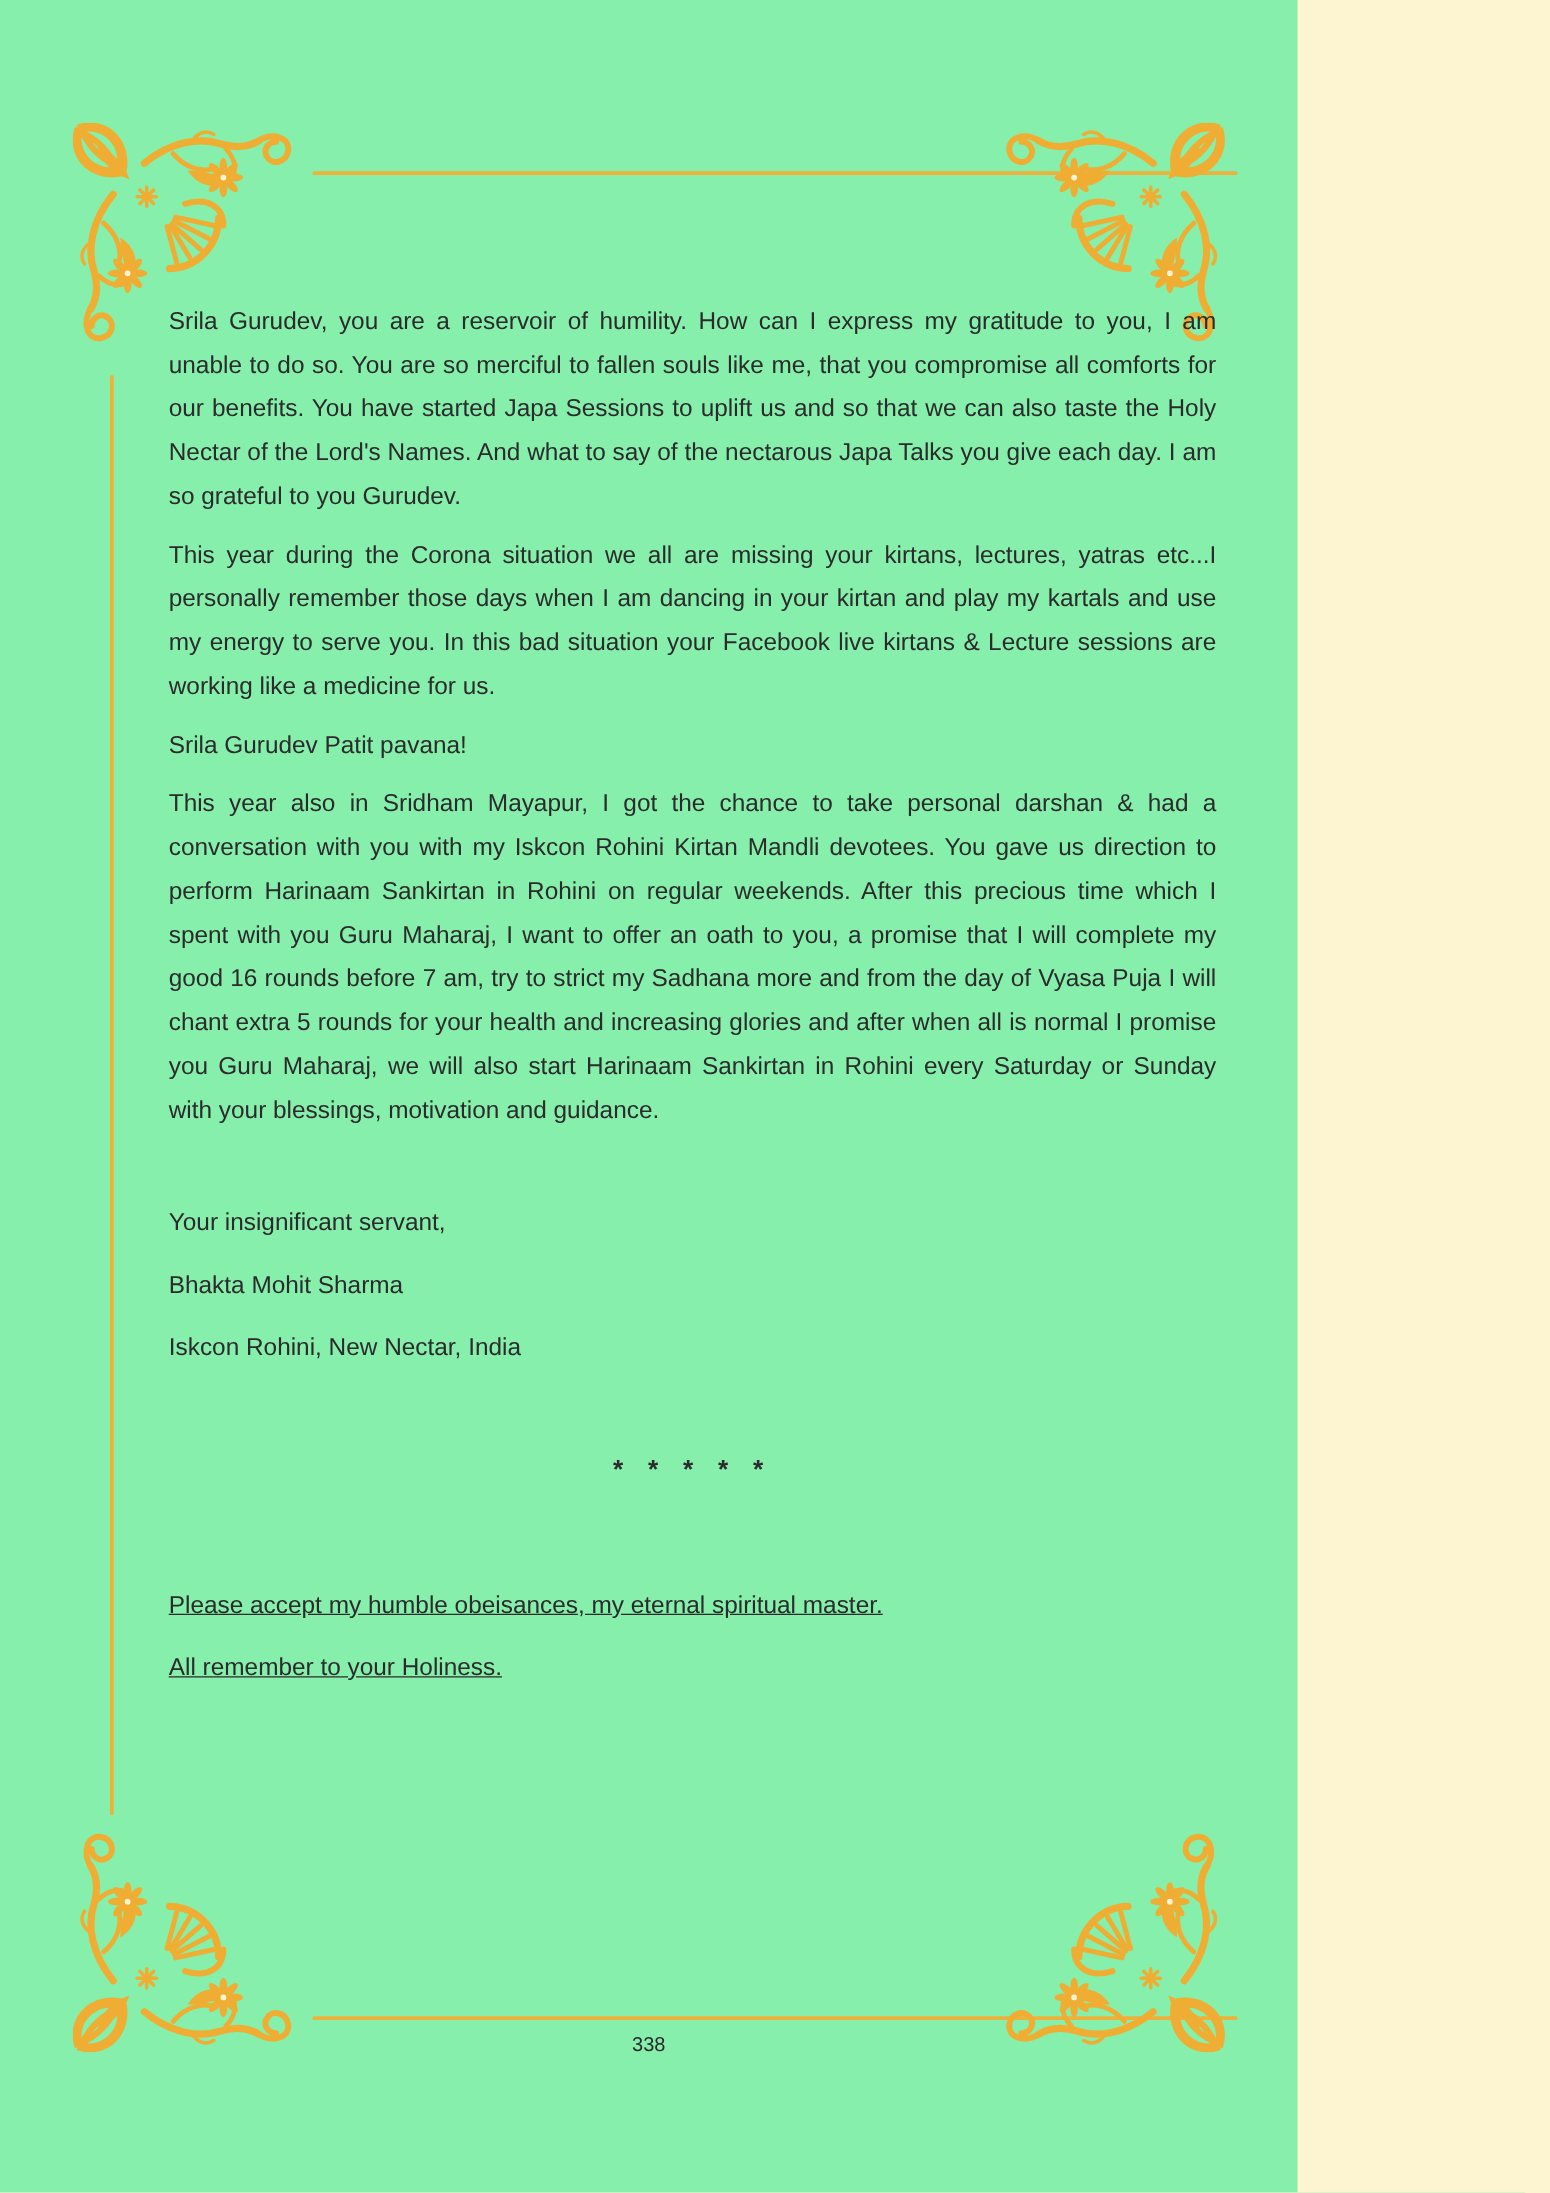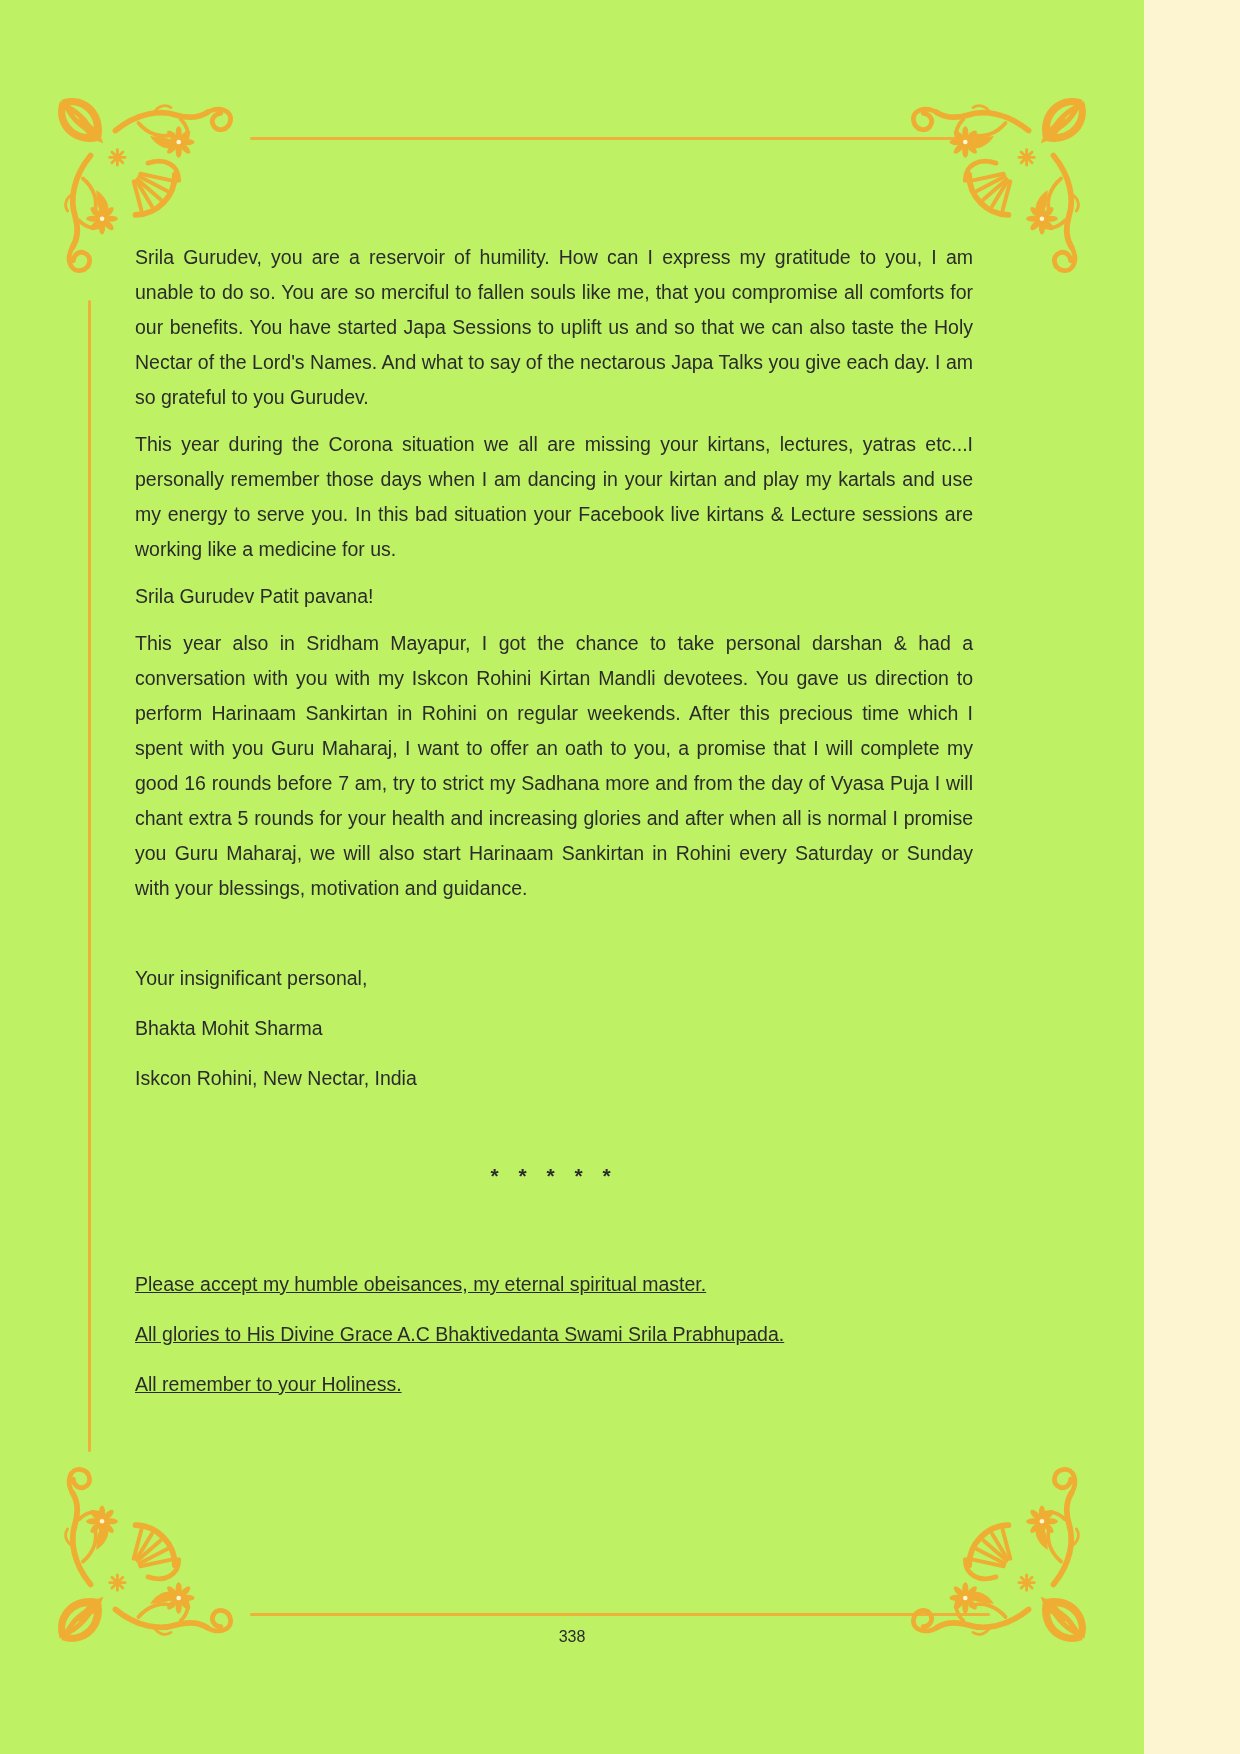--- a/index.html
+++ b/index.html
@@ -3,23 +3,23 @@
 <meta charset="utf-8">
 <style>
   html, body {
     margin: 0;
     padding: 0;
     background: #FDF4D1;
     font-family: "Liberation Sans", sans-serif;
   }
   .page {
     position: relative;
-    width: 1144px;
+    width: 1038px;
     height: 1754px;
-    background: #bef264;
+    background: #86efac;
     overflow: hidden;
     color: #2B2B2B;
   }
   
   .hline {
     position: absolute;
     left: 250px;
     width: 740px;
     height: 3px;
     background: #EFB13A;
@@ -163,25 +163,24 @@
   <svg class="corner br" viewBox="0 0 190 190">
       <use href="#corner-art"></use>
     </svg>
 
   <div class="content">
     <p class="para first">Srila Gurudev, you are a reservoir of humility. How can I express my gratitude to you, I am unable to do so. You are so merciful to fallen souls like me, that you compromise all comforts for our benefits. You have started Japa Sessions to uplift us and so that we can also taste the Holy Nectar of the Lord's Names. And what to say of the nectarous Japa Talks you give each day. I am so grateful to you Gurudev.</p>
     <p class="para">This year during the Corona situation we all are missing your kirtans, lectures, yatras etc...I personally remember those days when I am dancing in your kirtan and play my kartals and use my energy to serve you. In this bad situation your Facebook live kirtans &amp; Lecture sessions are working like a medicine for us.</p>
     <p class="para">Srila Gurudev Patit pavana!</p>
     <p class="para">This year also in Sridham Mayapur, I got the chance to take personal darshan &amp; had a conversation with you with my Iskcon Rohini Kirtan Mandli devotees. You gave us direction to perform Harinaam Sankirtan in Rohini on regular weekends. After this precious time which I spent with you Guru Maharaj, I want to offer an oath to you, a promise that I will complete my good 16 rounds before 7 am, try to strict my Sadhana more and from the day of Vyasa Puja I will chant extra 5 rounds for your health and increasing glories and after when all is normal I promise you Guru Maharaj, we will also start Harinaam Sankirtan in Rohini every Saturday or Sunday with your blessings, motivation and guidance.</p>
 
-    <p class="sig sig-start">Your insignificant personal,</p>
+    <p class="sig sig-start">Your insignificant servant,</p>
     <p class="sig">Bhakta Mohit Sharma</p>
     <p class="sig">Iskcon Rohini, New Nectar, India</p>
 
     <p class="separator">* * * * *</p>
 
     <p class="closing closing-start">Please accept my humble obeisances, my eternal spiritual master.</p>
-    <p class="closing">All glories to His Divine Grace A.C Bhaktivedanta Swami Srila Prabhupada.</p>
     <p class="closing">All remember to your Holiness.</p>
   </div>
 
   <div class="page-number">338</div>
 </div>
 
 </body></html>

